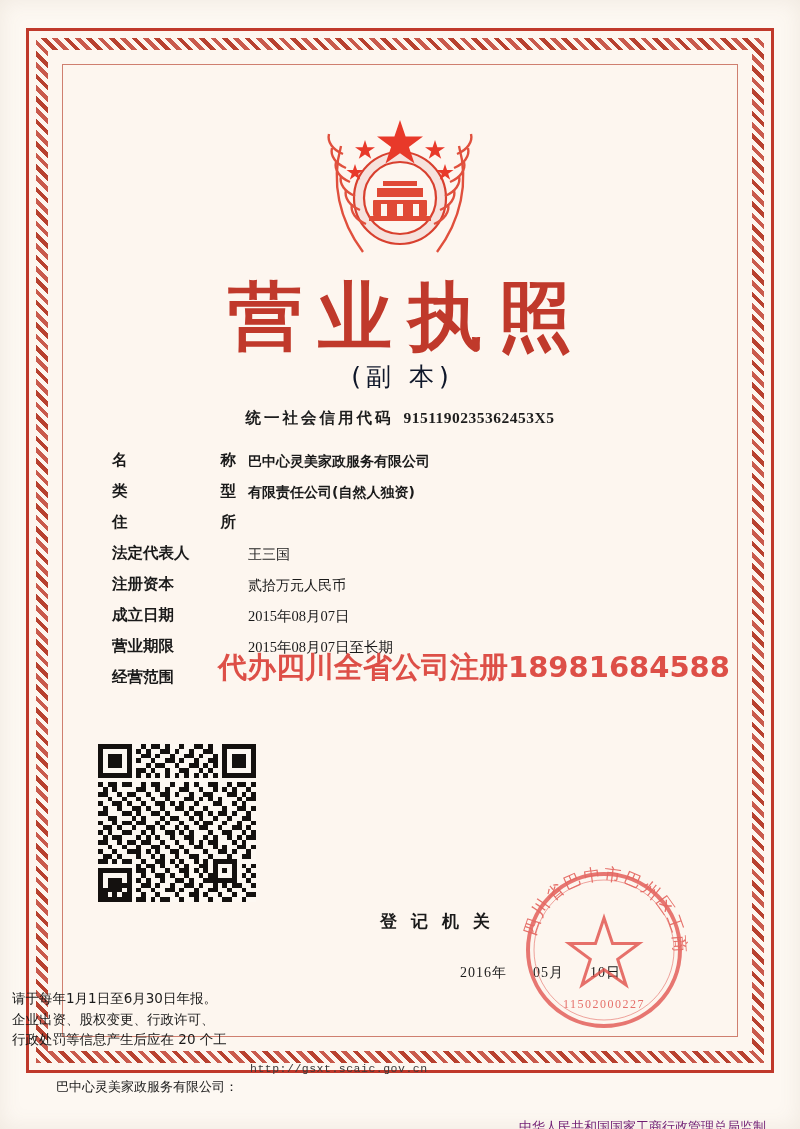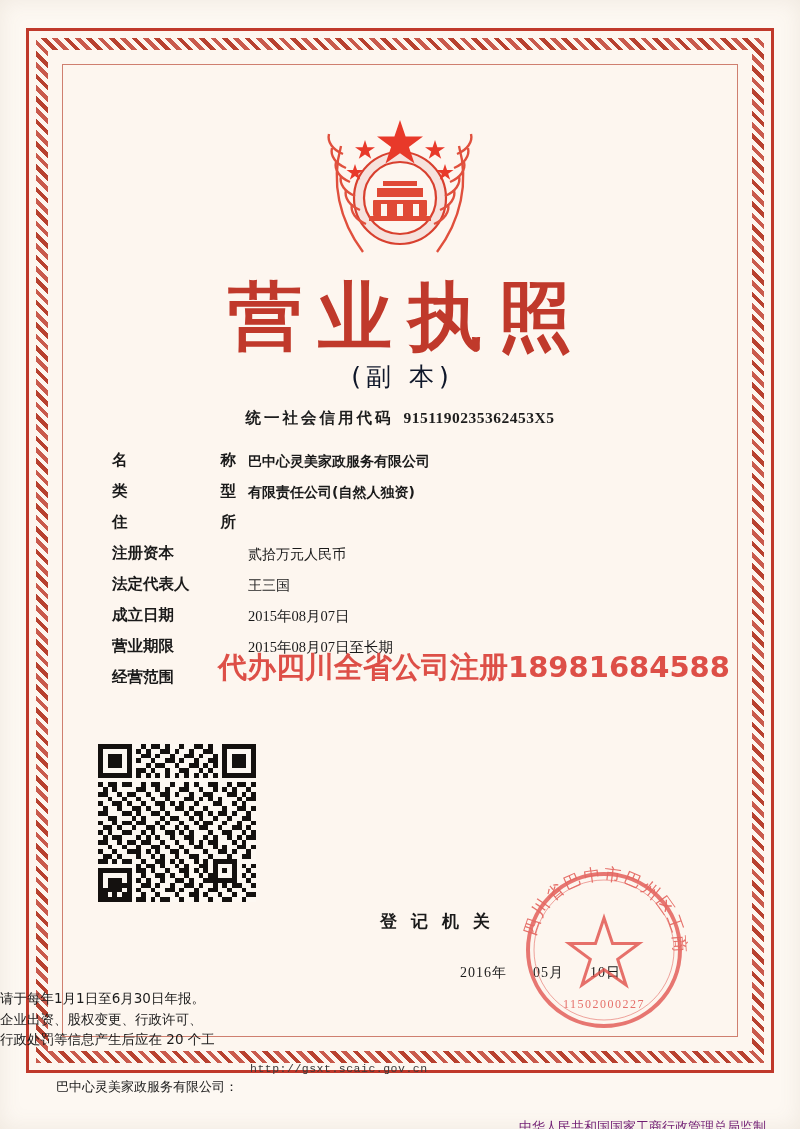--- a/index.html
+++ b/index.html
@@ -171,21 +171,21 @@
     font-size: 29px;
     font-weight: bold;
     color: rgba(214, 42, 34, 0.82);
     white-space: nowrap;
     letter-spacing: 0px;
   }
 
   
   .notes {
     position: absolute;
-    left: 0; top: 988px;
+    left: 12px; top: 988px;
     width: 300px;
     font-family: "DejaVu Sans", sans-serif;
     font-size: 13.5px;
     line-height: 1.52;
     color: #1a1a1a;
   }
   .gsxt-url {
     position: absolute;
     left: 250px; top: 1062px;
     font-family: "Liberation Mono", monospace;
@@ -298,30 +298,30 @@
 
       <div class="field-row">
         <div class="field-label">
           <span>住</span>
           <span>所</span>
         </div>
       </div>
 
       <div class="field-row">
         <div class="field-label">
+          <span>法定代表人</span>
+        </div>
+        <div class="field-value">王三国</div>
+      </div>
+
+      <div class="field-row">
+        <div class="field-label">
           <span>注册资本</span>
         </div>
         <div class="field-value">贰拾万元人民币</div>
-      </div>
-
-      <div class="field-row">
-        <div class="field-label">
-          <span>法定代表人</span>
-        </div>
-        <div class="field-value">王三国</div>
       </div>
 
       <div class="field-row">
         <div class="field-label">
           <span>成立日期</span>
         </div>
         <div class="field-value num">2015年08月07日</div>
       </div>
 
       <div class="field-row">

